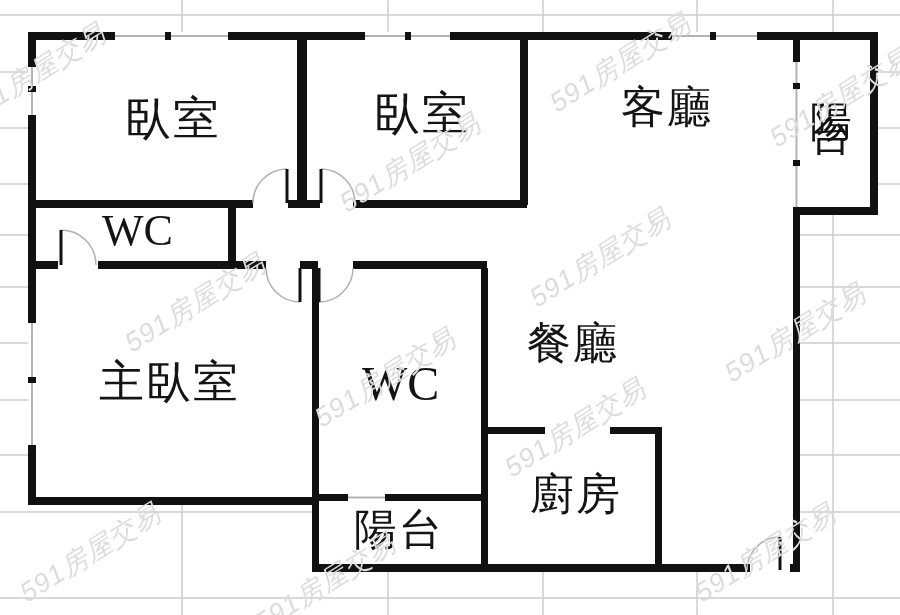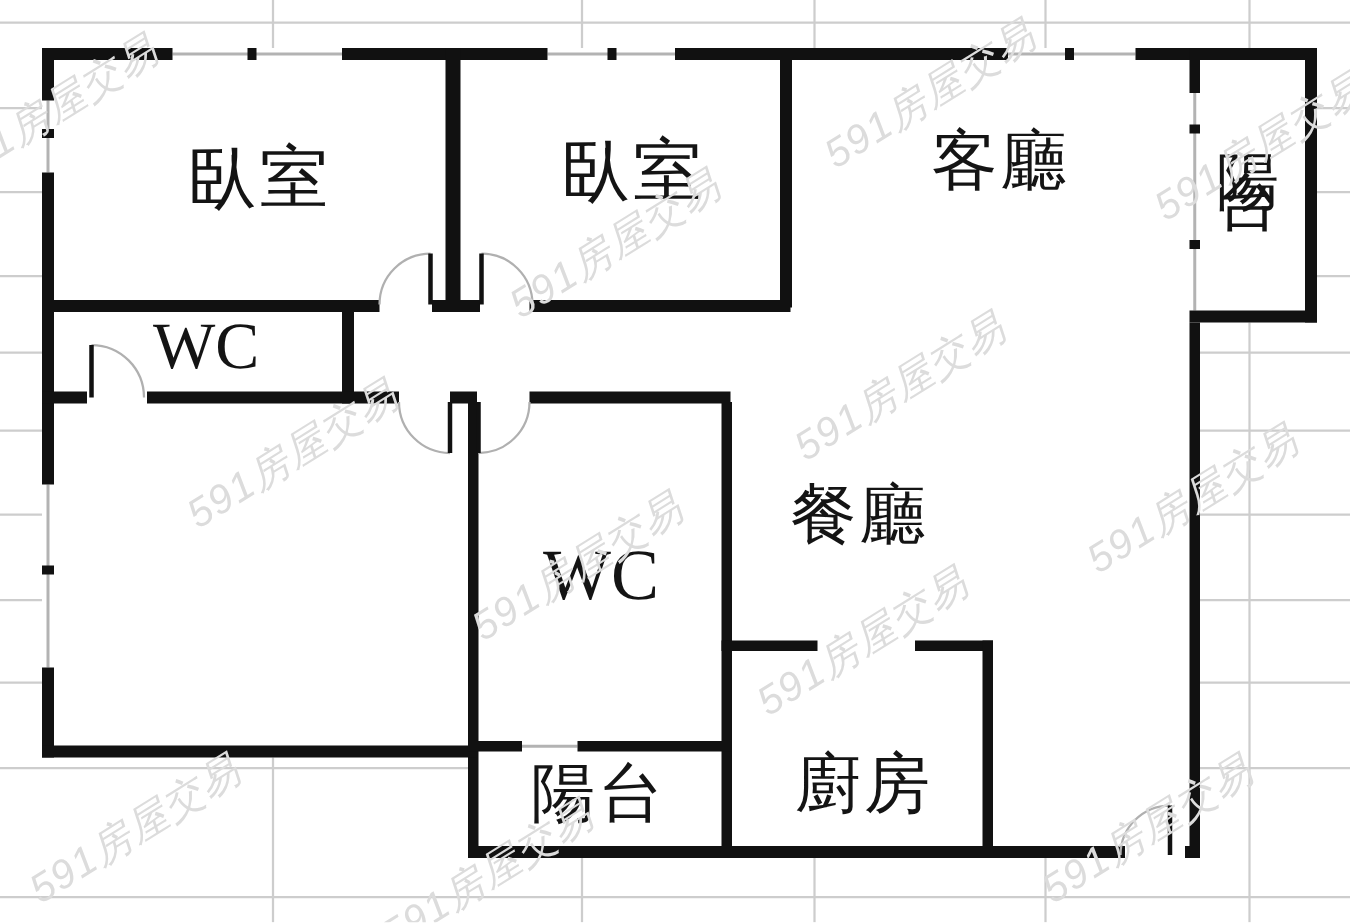--- a/index.html
+++ b/index.html
@@ -158,26 +158,27 @@
   <div class="room-label" style="left:125px;top:96px;font-size:46px;">臥室</div>
 
   <div class="room-label" style="left:374px;top:91px;font-size:46px;">臥室</div>
 
   <div class="room-label" style="left:621px;top:86px;font-size:44px;">客廳</div>
 
   <div class="room-label vertical-label" style="left:810px;top:70px;font-size:42px;">陽台</div>
 
   <div class="room-label" style="left:102px;top:209px;font-size:44px;letter-spacing:0;">WC</div>
 
+  <div class="room-label" style="left:99px;top:360px;font-size:45px;">主臥室</div>
 
   <div class="room-label" style="left:362px;top:360px;font-size:48px;letter-spacing:0;">WC</div>
 
   <div class="room-label" style="left:527px;top:322px;font-size:44px;text-align:right;">餐廳</div>
 
-  <div class="room-label" style="left:530px;top:473px;font-size:44px;margin-top:28px;">廚房</div>
+  <div class="room-label" style="left:530px;top:473px;font-size:44px;">廚房</div>
 
   <div class="room-label" style="left:354px;top:508px;font-size:43px;">陽台</div>
 
   <div class="wm" style="left:-45px;top:55px;">591房屋交易</div>
   <div class="wm" style="left:540px;top:45px;">591房屋交易</div>
   <div class="wm" style="left:760px;top:80px;">591房屋交易</div>
   <div class="wm" style="left:330px;top:145px;">591房屋交易</div>
   <div class="wm" style="left:115px;top:285px;">591房屋交易</div>
   <div class="wm" style="left:520px;top:240px;">591房屋交易</div>
   <div class="wm" style="left:715px;top:315px;">591房屋交易</div>

